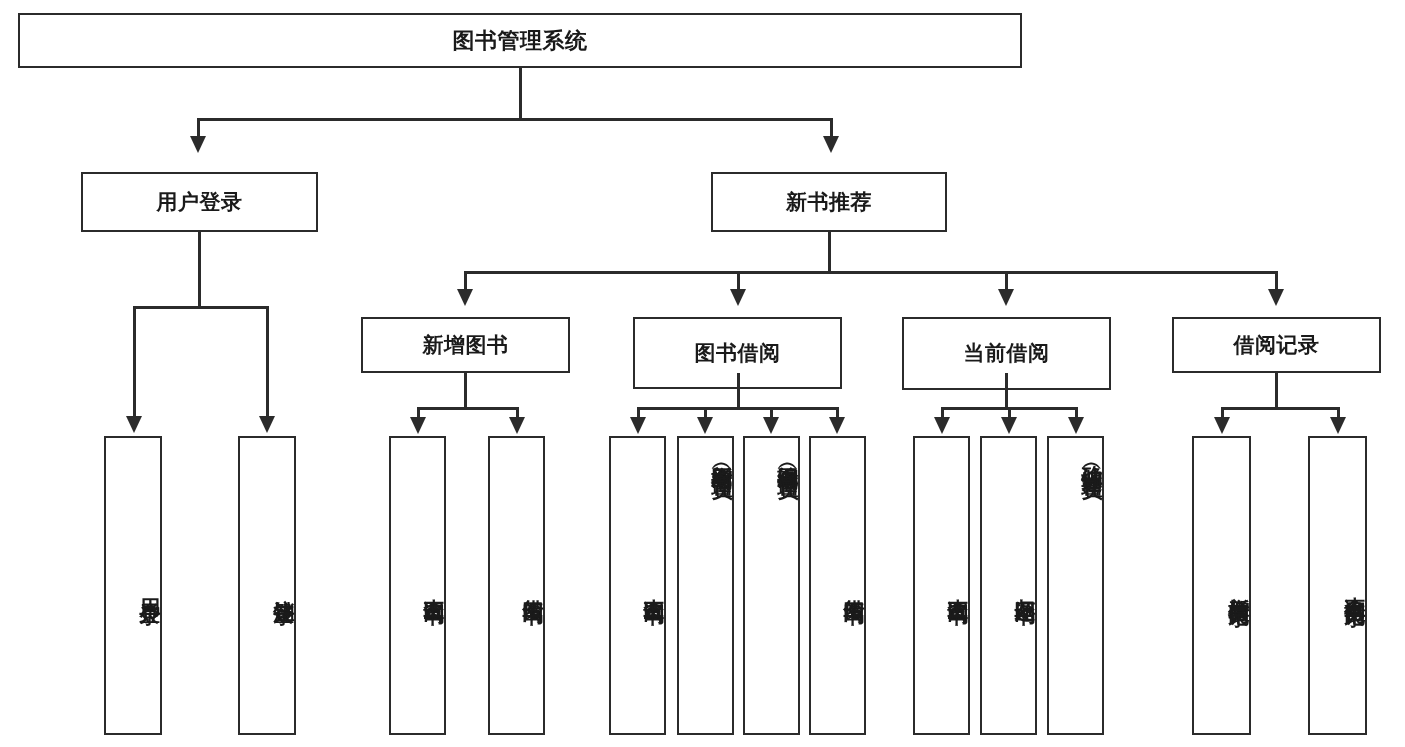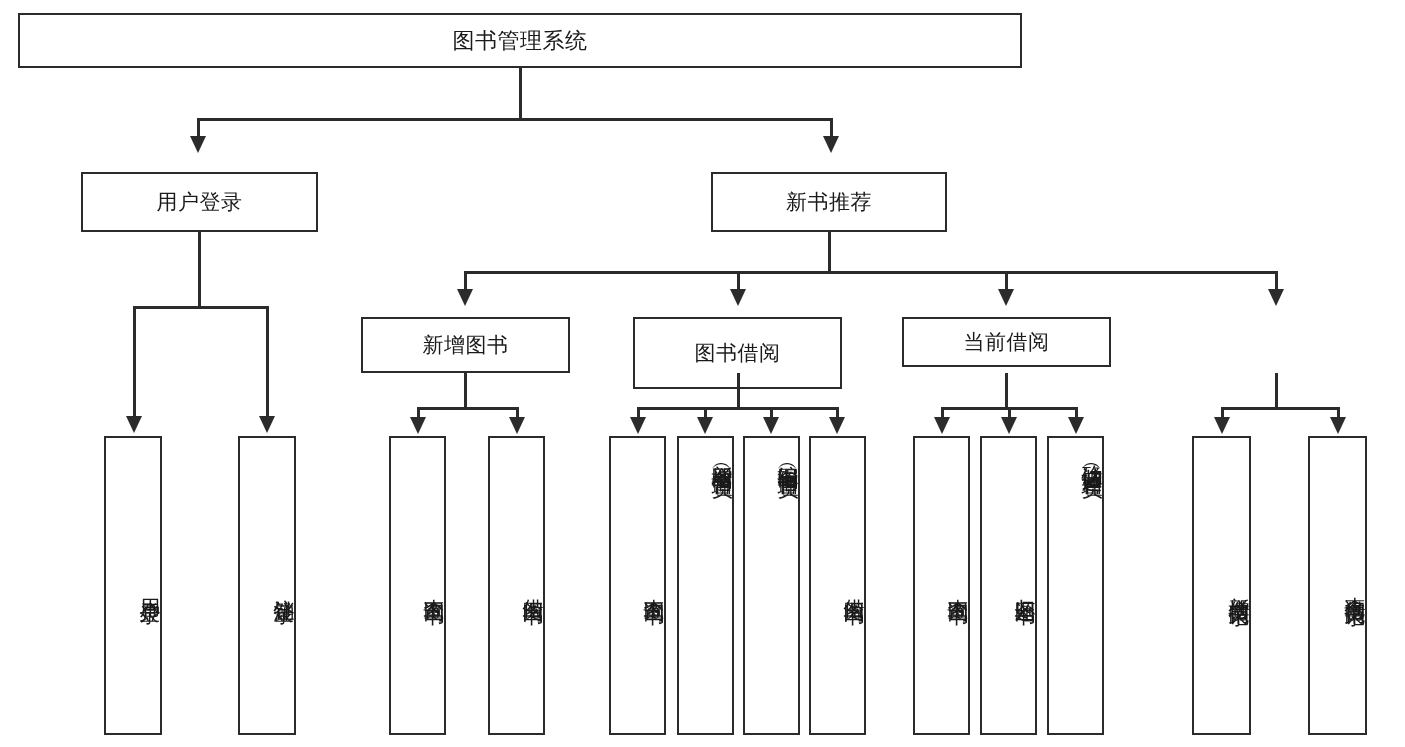--- a/index.html
+++ b/index.html
@@ -15,20 +15,21 @@
     display:flex;
     align-items:center;
     justify-content:center;
     color:#1a1a1a;
   }
   .node .lbl{
     display:block;
     text-align:left;
     line-height:1.18;
     letter-spacing:0.5px;
+    font-weight:bold;
   }
   .h-node .lbl{font-size:21px;}
   .root .lbl{font-size:22px;}
 
   
   .v-node{align-items:flex-start;padding-top:10px;}
   .v-node .lbl{
     writing-mode:vertical-rl;
     text-orientation:upright;
     font-size:21px;
@@ -104,22 +105,25 @@
   <div class="arw" style="left:998px;top:289px;"></div>
   <div class="ln vln" style="left:1275px;top:271px;width:3px;height:18px;"></div>
   <div class="arw" style="left:1268px;top:289px;"></div>
 
   <div class="node h-node" style="left:361px;top:317px;width:209px;height:56px;">
     <span class="lbl">新增图书</span>
   </div>
   <div class="node h-node" style="left:633px;top:317px;width:209px;height:72px;">
     <span class="lbl">图书借阅</span>
   </div>
-  <div class="node h-node" style="left:902px;top:317px;width:209px;height:50px;">
+  <div class="node h-node" style="left:902px;top:317px;width:209px;height:73px;">
     <span class="lbl">当前借阅</span>
+  </div>
+  <div class="node h-node" style="left:1172px;top:317px;width:209px;height:56px;">
+    <span class="lbl">借阅记录</span>
   </div>
 
   <div class="ln vln" style="left:464px;top:373px;width:3px;height:34px;"></div>
   <div class="ln hln" style="left:417px;top:407px;width:102px;height:3px;"></div>
   <div class="ln vln" style="left:417px;top:407px;width:3px;height:10px;"></div>
   <div class="arw" style="left:410px;top:417px;"></div>
   <div class="ln vln" style="left:516px;top:407px;width:3px;height:10px;"></div>
   <div class="arw" style="left:509px;top:417px;"></div>
 
   <div class="ln vln" style="left:737px;top:373px;width:3px;height:34px;"></div>

